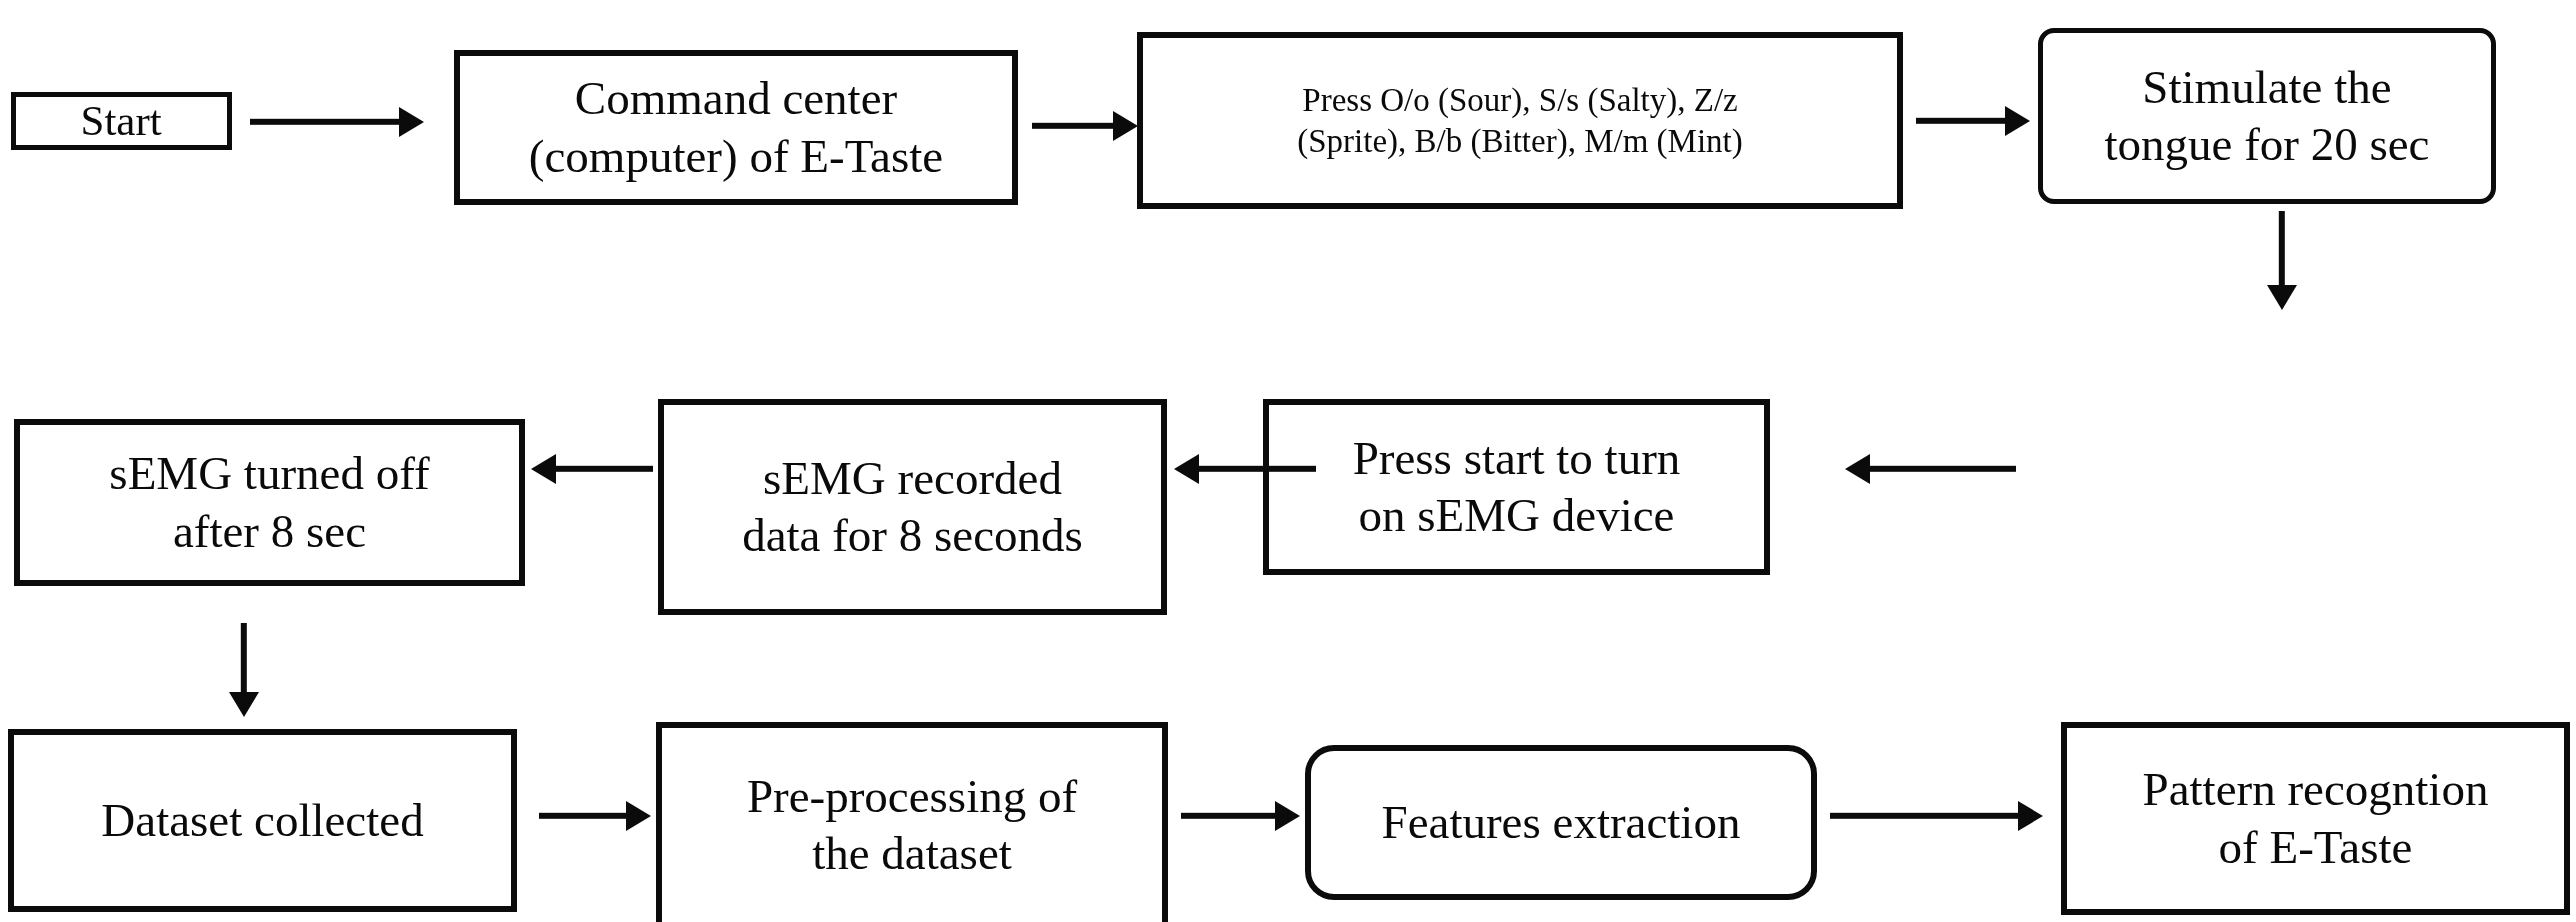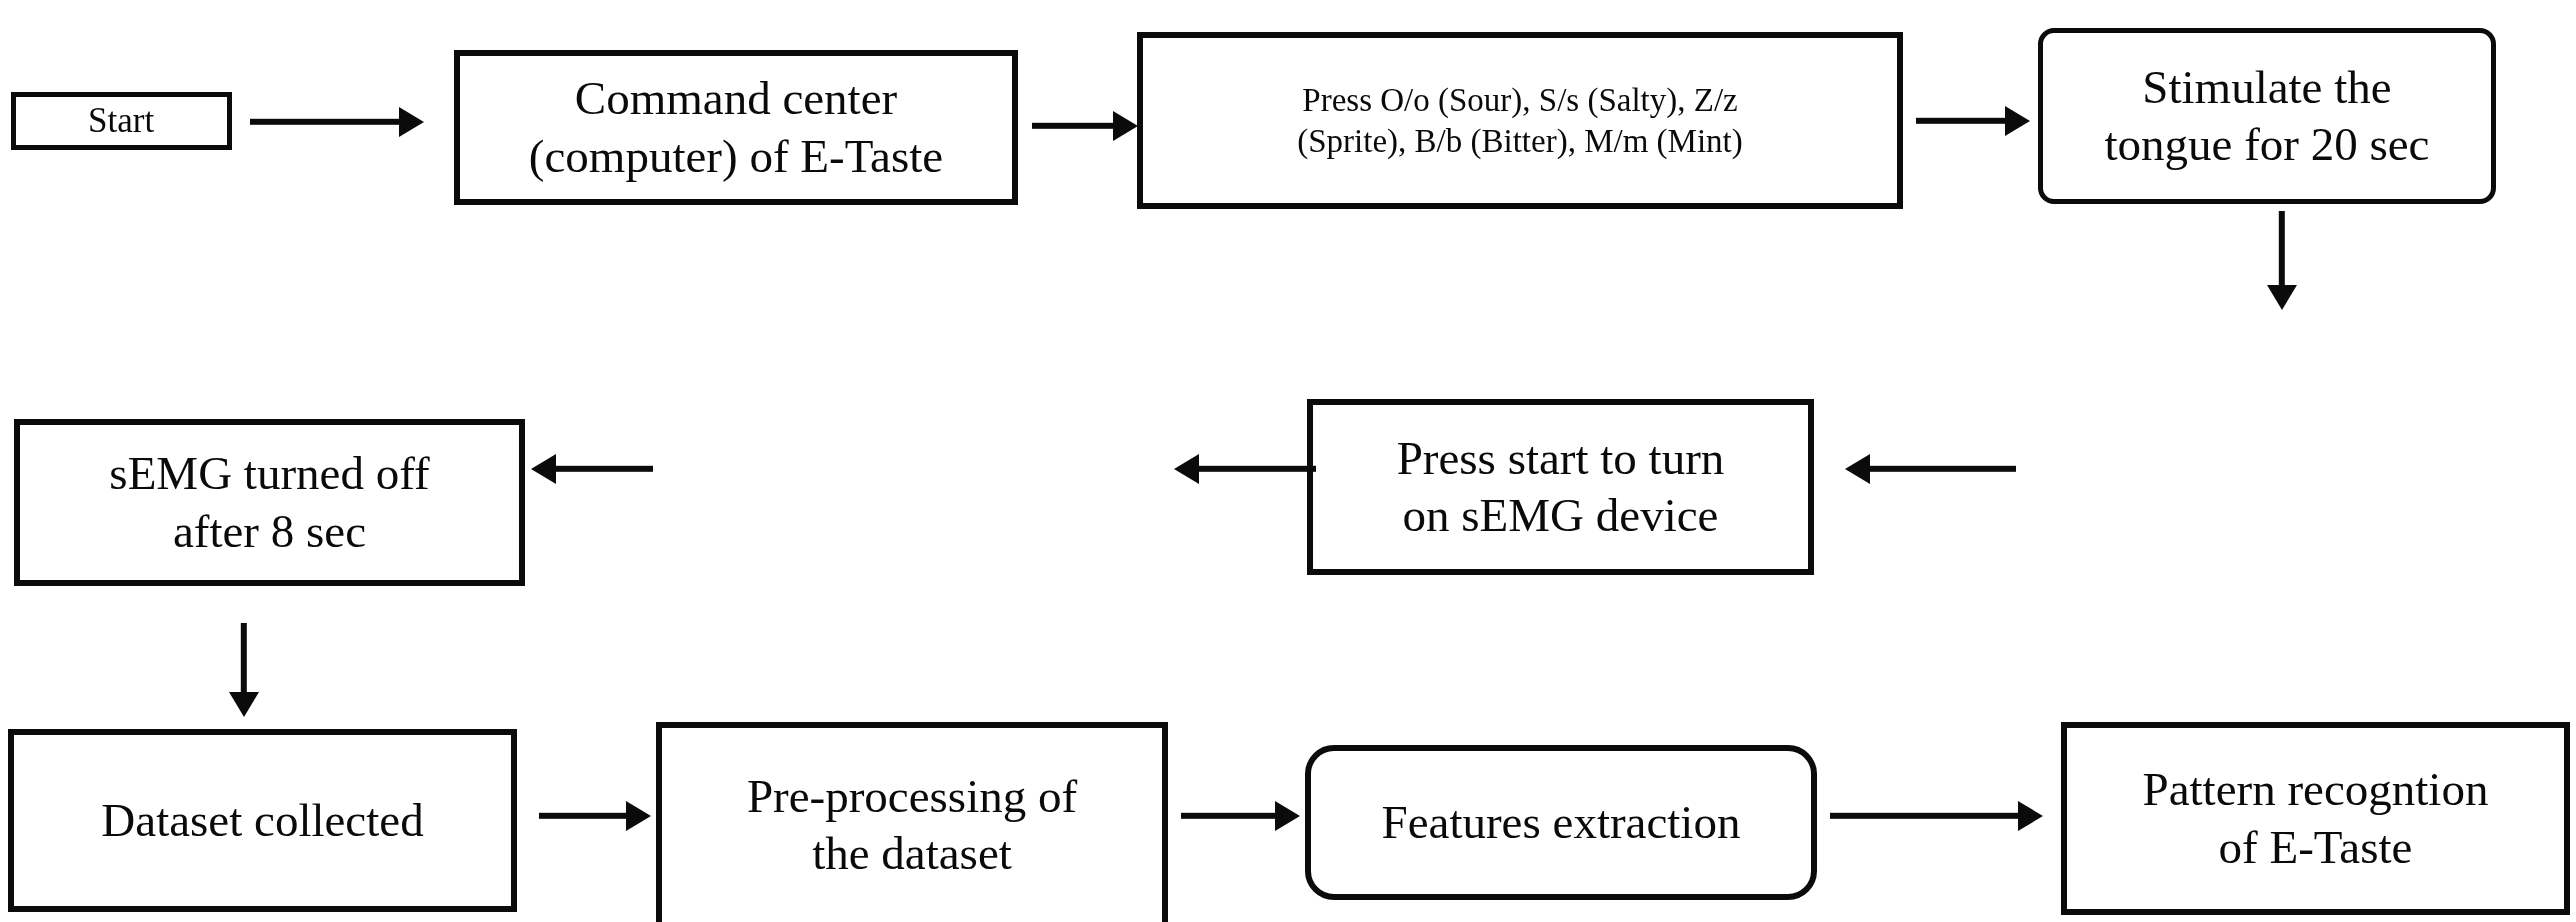--- a/index.html
+++ b/index.html
@@ -87,21 +87,21 @@
     border-left: 15px solid transparent;
     border-right: 15px solid transparent;
     border-top: 25.5px solid #0b0b0b;
   }
 </style>
 </head>
 <body>
 
 <div id="canvas">
 
-  <div class="node" style="left:10.6px; top:92px; width:221px; height:58px; font-size:35px;">
+  <div class="node" style="left:10.6px; top:92px; width:221px; height:58px; font-size:43px;">
     <span class="txt">Start</span>
   </div>
 
   <div class="conn" style="left:250px; top:106px; width:174px; height:31px;">
     <div class="shaft-h" style="width:150px;"></div>
     <div class="head-right"></div>
   </div>
 
   <div class="node thick" style="left:454px; top:50px; width:564px; height:155px;">
     <span class="txt">Command center
@@ -132,30 +132,34 @@
     <div class="shaft-v" style="height:77px;"></div>
     <div class="head-down"></div>
   </div>
 
 
   <div class="conn" style="left:1845px; top:453px; width:170px; height:31px;">
     <div class="shaft-h" style="left:23px; width:148px;"></div>
     <div class="head-left"></div>
   </div>
 
-  <div class="node thick" style="left:1307px; top:399px; width:507px; height:176px;">
+  <div class="node thick" style="left:1263px; top:399px; width:507px; height:176px;">
     <span class="txt">Press start to turn
 on sEMG device</span>
   </div>
 
   <div class="conn" style="left:1174px; top:453px; width:142px; height:31px;">
     <div class="shaft-h" style="left:23px; width:119px;"></div>
     <div class="head-left"></div>
   </div>
 
+  <div class="node thick" style="left:658px; top:399px; width:509px; height:216px;">
+    <span class="txt">sEMG recorded
+data for 8 seconds</span>
+  </div>
 
   <div class="conn" style="left:531px; top:453px; width:122px; height:31px;">
     <div class="shaft-h" style="left:23px; width:99px;"></div>
     <div class="head-left"></div>
   </div>
 
   <div class="node thick" style="left:14px; top:419px; width:511px; height:167px;">
     <span class="txt">sEMG turned off
 after 8 sec</span>
   </div>

